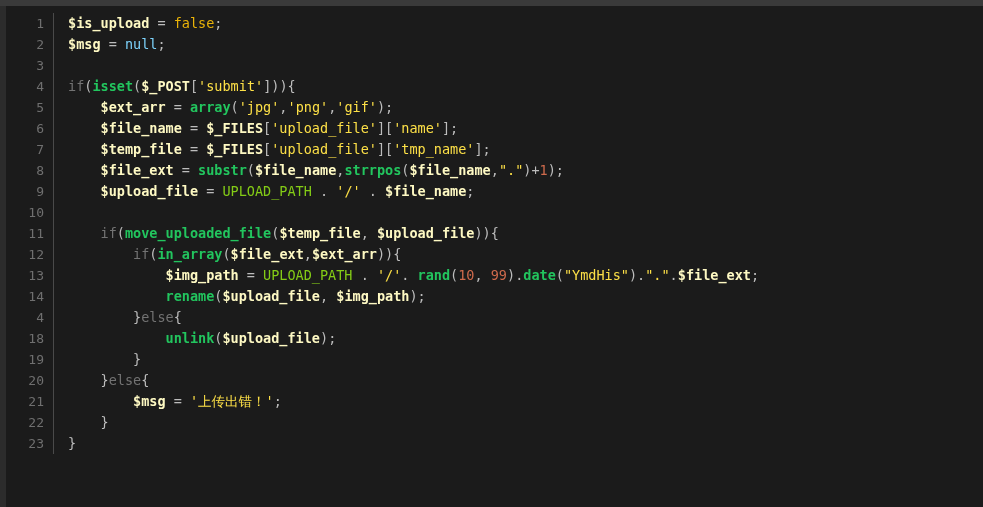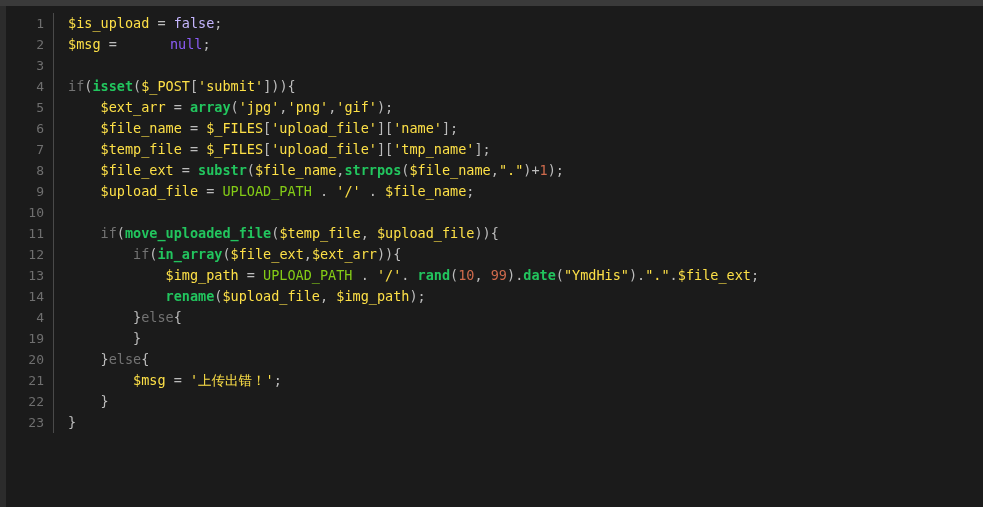--- a/index.html
+++ b/index.html
@@ -83,28 +83,28 @@
     padding-left: 14px;
     font-size: 13.5px;
     line-height: 21px;
     color: #c8c8c8;
     white-space: pre;
     font-family: "DejaVu Sans Mono", "Liberation Mono", monospace;
   }
 
   
   .t-plain    { color: #cfcfcf; }
-  .t-var      { color: #fde047; }
+  .t-var      { color: #fef9c3; font-weight: bold; }
   .t-keyword  { color: #737373; }
   .t-function { color: #22c55e; font-weight: bold; }
   .t-string   { color: #fde047; }
   .t-number   { color: #cf6a4c; }
   .t-constant { color: #84cc16; }
-  .t-bool     { color: #c4b5fd; }
-  .t-null     { color: #8b5cf6; margin-left: 45px; }
+  .t-bool     { color: #eab308; }
+  .t-null     { color: #7dd3fc; }
   .t-punct    { color: #bdbdbd; }
   .t-operator { color: #bdbdbd; }
 </style>
 </head>
 <body>
 
 <div id="code-viewer">
   <div id="top-edge-strip"></div>
   <div id="left-edge-strip"></div>
   <div id="code-scroll">
@@ -116,19 +116,20 @@
       <div class="code-line"><span class="line-number">6</span><span class="gutter-rule"></span><span class="line-code"><span class="t-plain">    </span><span class="t-var">$file_name</span><span class="t-operator"> = </span><span class="t-var">$_FILES</span><span class="t-punct">[</span><span class="t-string">'upload_file'</span><span class="t-punct">][</span><span class="t-string">'name'</span><span class="t-punct">];</span></span></div>
       <div class="code-line"><span class="line-number">7</span><span class="gutter-rule"></span><span class="line-code"><span class="t-plain">    </span><span class="t-var">$temp_file</span><span class="t-operator"> = </span><span class="t-var">$_FILES</span><span class="t-punct">[</span><span class="t-string">'upload_file'</span><span class="t-punct">][</span><span class="t-string">'tmp_name'</span><span class="t-punct">];</span></span></div>
       <div class="code-line"><span class="line-number">8</span><span class="gutter-rule"></span><span class="line-code"><span class="t-plain">    </span><span class="t-var">$file_ext</span><span class="t-operator"> = </span><span class="t-function">substr</span><span class="t-punct">(</span><span class="t-var">$file_name</span><span class="t-punct">,</span><span class="t-function">strrpos</span><span class="t-punct">(</span><span class="t-var">$file_name</span><span class="t-punct">,</span><span class="t-string">"."</span><span class="t-punct">)+</span><span class="t-number">1</span><span class="t-punct">);</span></span></div>
       <div class="code-line"><span class="line-number">9</span><span class="gutter-rule"></span><span class="line-code"><span class="t-plain">    </span><span class="t-var">$upload_file</span><span class="t-operator"> = </span><span class="t-constant">UPLOAD_PATH</span><span class="t-punct"> . </span><span class="t-string">'/'</span><span class="t-punct"> . </span><span class="t-var">$file_name</span><span class="t-punct">;</span></span></div>
       <div class="code-line"><span class="line-number">10</span><span class="gutter-rule"></span><span class="line-code">&nbsp;</span></div>
       <div class="code-line"><span class="line-number">11</span><span class="gutter-rule"></span><span class="line-code"><span class="t-plain">    </span><span class="t-keyword">if</span><span class="t-punct">(</span><span class="t-function">move_uploaded_file</span><span class="t-punct">(</span><span class="t-var">$temp_file</span><span class="t-punct">, </span><span class="t-var">$upload_file</span><span class="t-punct">)){</span></span></div>
       <div class="code-line"><span class="line-number">12</span><span class="gutter-rule"></span><span class="line-code"><span class="t-plain">        </span><span class="t-keyword">if</span><span class="t-punct">(</span><span class="t-function">in_array</span><span class="t-punct">(</span><span class="t-var">$file_ext</span><span class="t-punct">,</span><span class="t-var">$ext_arr</span><span class="t-punct">)){</span></span></div>
       <div class="code-line"><span class="line-number">13</span><span class="gutter-rule"></span><span class="line-code"><span class="t-plain">            </span><span class="t-var">$img_path</span><span class="t-operator"> = </span><span class="t-constant">UPLOAD_PATH</span><span class="t-punct"> . </span><span class="t-string">'/'</span><span class="t-punct">. </span><span class="t-function">rand</span><span class="t-punct">(</span><span class="t-number">10</span><span class="t-punct">, </span><span class="t-number">99</span><span class="t-punct">).</span><span class="t-function">date</span><span class="t-punct">(</span><span class="t-string">"YmdHis"</span><span class="t-punct">).</span><span class="t-string">"."</span><span class="t-punct">.</span><span class="t-var">$file_ext</span><span class="t-punct">;</span></span></div>
       <div class="code-line"><span class="line-number">14</span><span class="gutter-rule"></span><span class="line-code"><span class="t-plain">            </span><span class="t-function">rename</span><span class="t-punct">(</span><span class="t-var">$upload_file</span><span class="t-punct">, </span><span class="t-var">$img_path</span><span class="t-punct">);</span></span></div>
       <div class="code-line"><span class="line-number">4</span><span class="gutter-rule"></span><span class="line-code"><span class="t-plain">        </span><span class="t-punct">}</span><span class="t-keyword">else</span><span class="t-punct">{</span></span></div>
+      <div class="code-line"><span class="line-number">18</span><span class="gutter-rule"></span><span class="line-code"><span class="t-plain">            </span><span class="t-function">unlink</span><span class="t-punct">(</span><span class="t-var">$upload_file</span><span class="t-punct">);</span></span></div>
       <div class="code-line"><span class="line-number">19</span><span class="gutter-rule"></span><span class="line-code"><span class="t-plain">        </span><span class="t-punct">}</span></span></div>
       <div class="code-line"><span class="line-number">20</span><span class="gutter-rule"></span><span class="line-code"><span class="t-plain">    </span><span class="t-punct">}</span><span class="t-keyword">else</span><span class="t-punct">{</span></span></div>
       <div class="code-line"><span class="line-number">21</span><span class="gutter-rule"></span><span class="line-code"><span class="t-plain">        </span><span class="t-var">$msg</span><span class="t-operator"> = </span><span class="t-string">'上传出错！'</span><span class="t-punct">;</span></span></div>
       <div class="code-line"><span class="line-number">22</span><span class="gutter-rule"></span><span class="line-code"><span class="t-plain">    </span><span class="t-punct">}</span></span></div>
       <div class="code-line"><span class="line-number">23</span><span class="gutter-rule"></span><span class="line-code"><span class="t-punct">}</span></span></div>
     </div>
 </div>
 
 </body></html>

